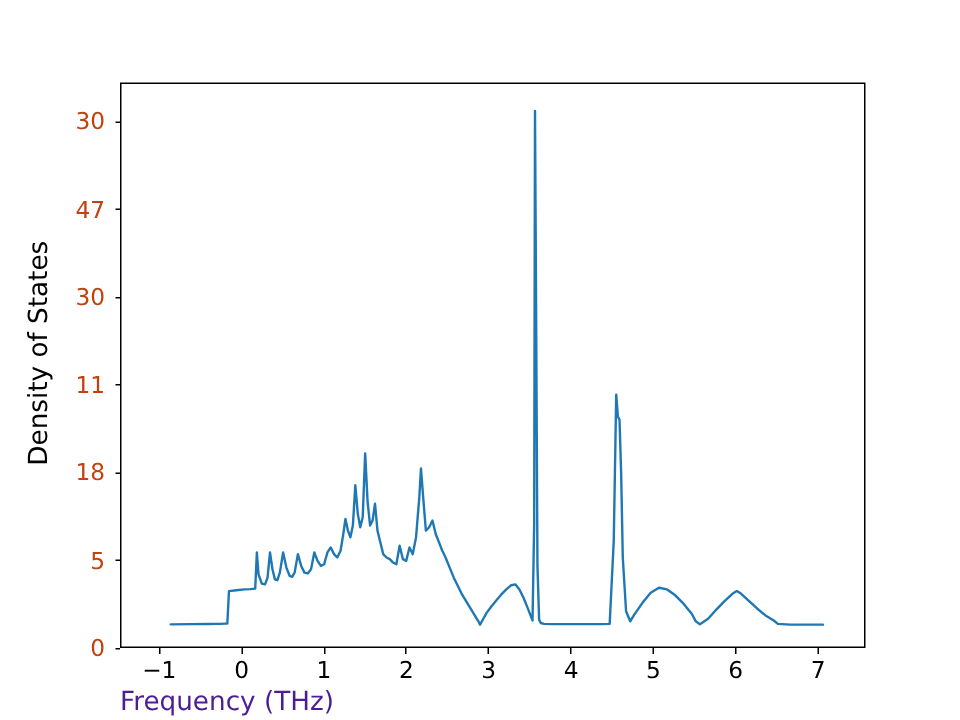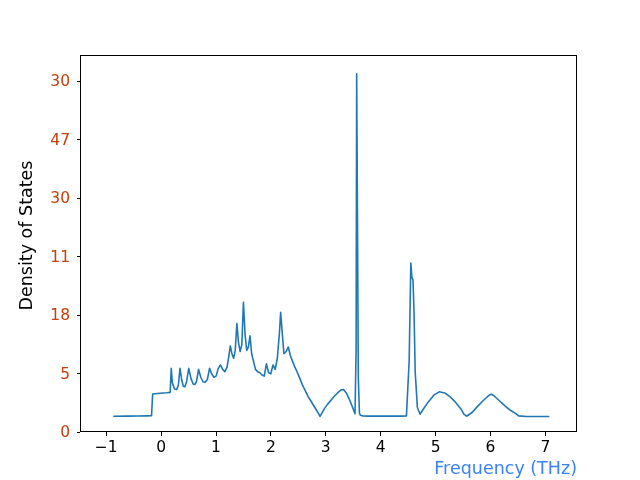--- a/index.html
+++ b/index.html
@@ -73,23 +73,23 @@
     color: #c2410c;
     line-height: 16px;
     white-space: nowrap;
   }
   
   #xlabel {
     position: absolute;
     left: 80px;
     width: 497px;
     top: 458px;
-    text-align: right;
+    text-align: left;
     font-size: 17.5px;
-    color: #3b82f6;
+    color: #4c1d95;
     white-space: nowrap;
   }
   #ylabel {
     position: absolute;
     transform-origin: 0 0;
     transform: rotate(-90deg);
     left: 16px;
     top: 424px;
     width: 377px;
     text-align: center;

